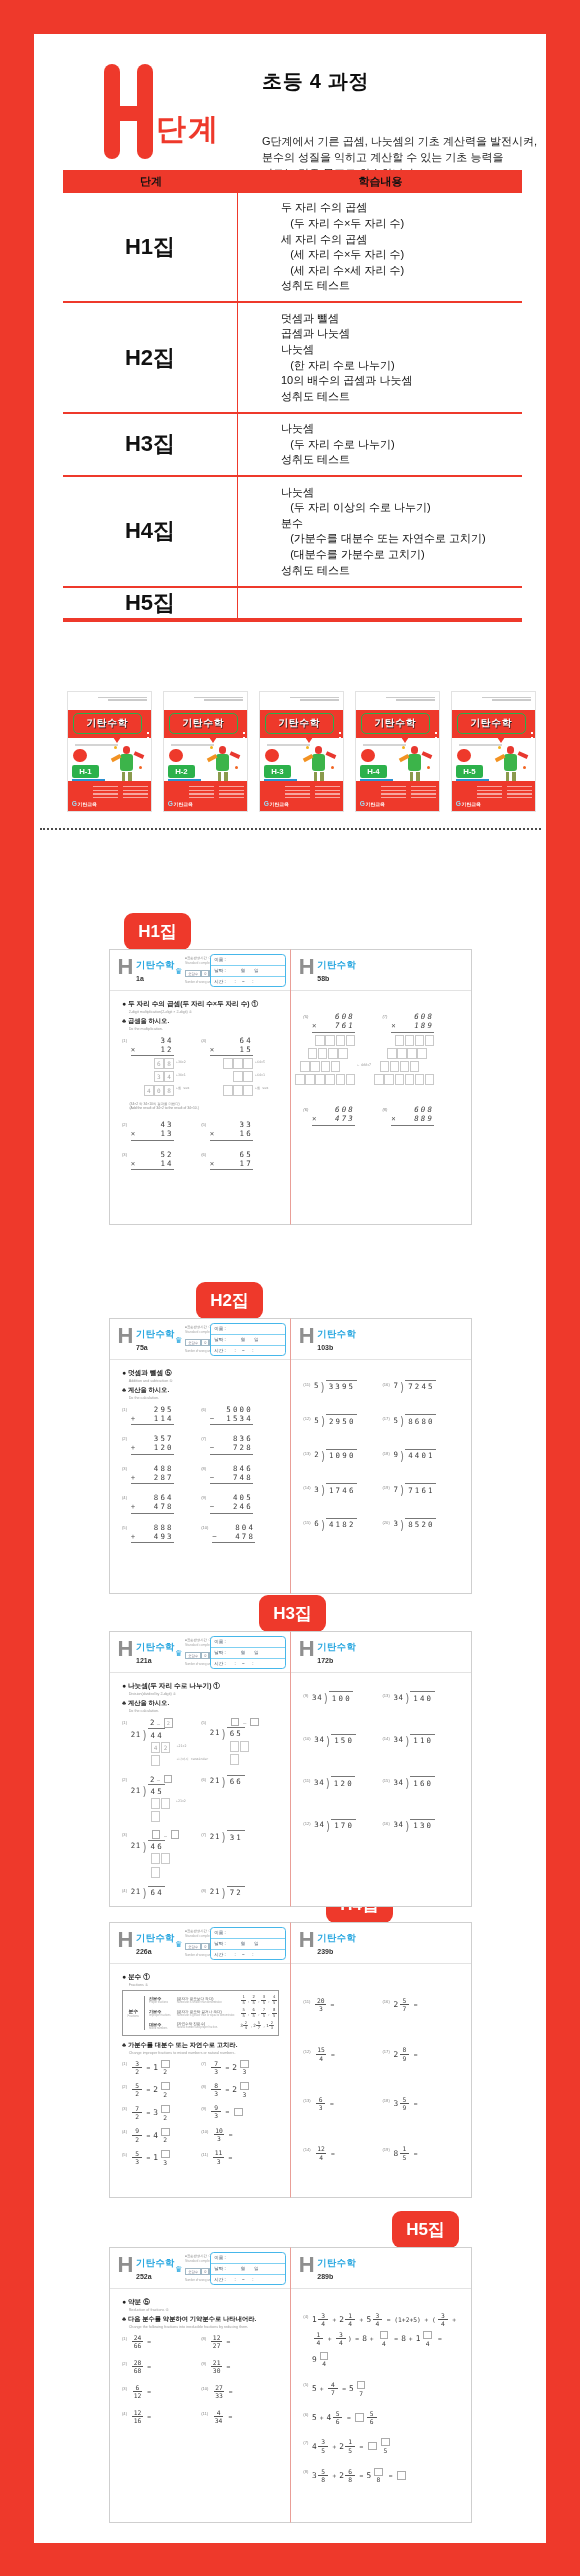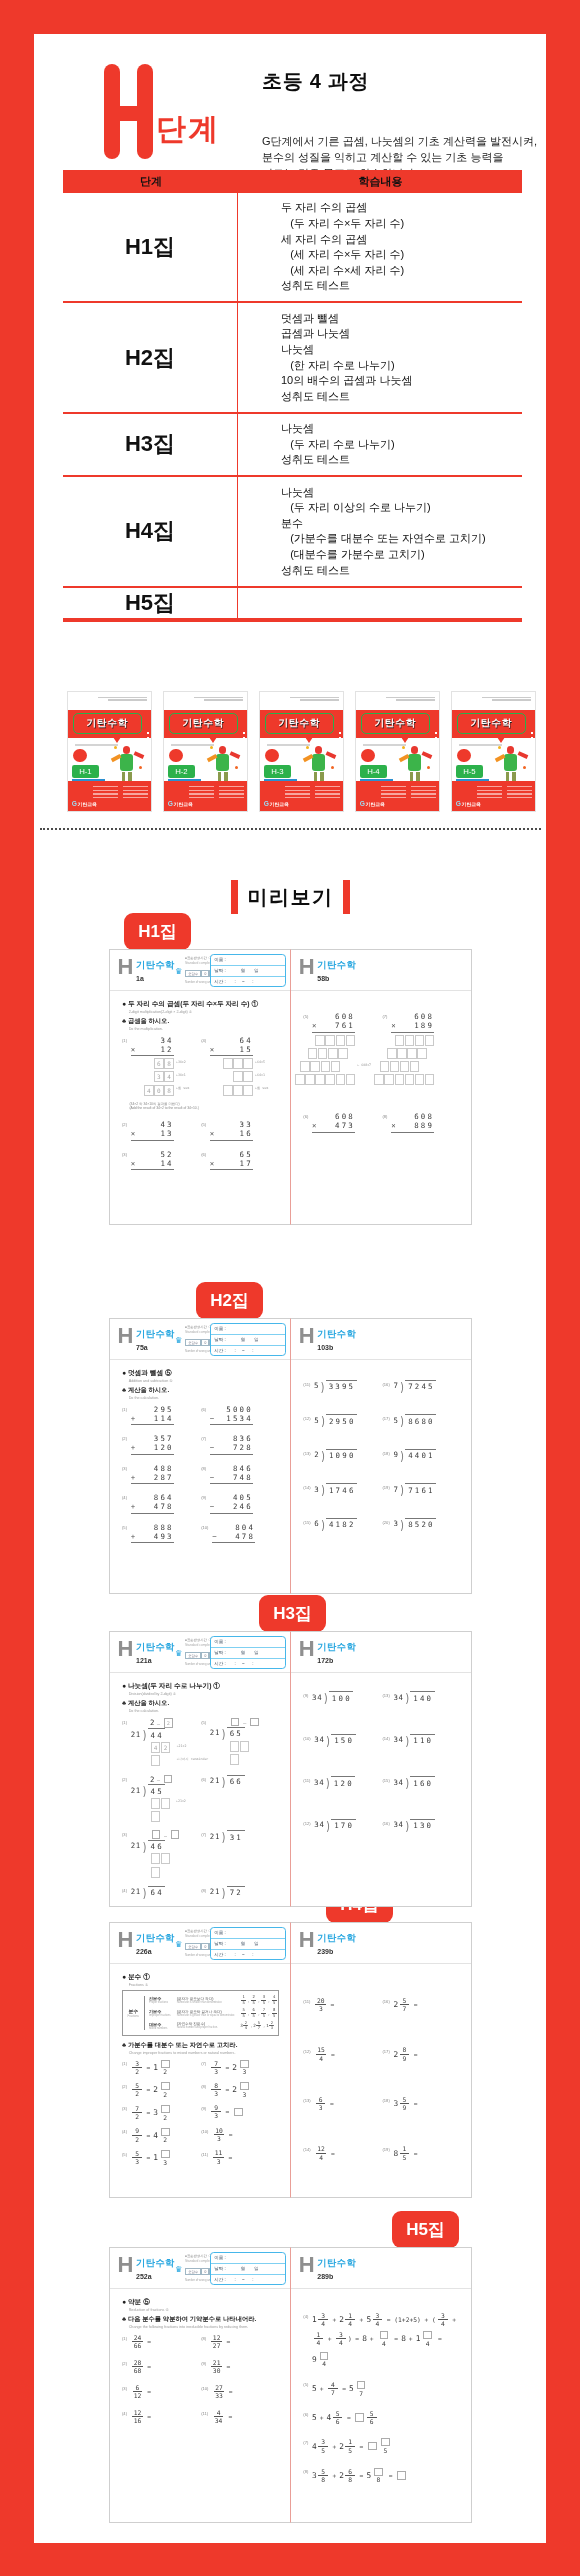--- a/index.html
+++ b/index.html
@@ -41,21 +41,21 @@
   .cv-bubble{position:absolute;left:4.5px;right:9px;top:3px;bottom:4.5px;border:1.5px solid #27b14b;border-radius:5.2px;
              display:flex;align-items:center;justify-content:center;color:#fff;font-weight:800;font-size:9.7px;letter-spacing:0.7px;
              text-shadow:0.7px 0.7px 0 #222;}
   .cv-tail{position:absolute;left:45px;top:45px;width:0;height:0;border-left:4.5px solid transparent;
            border-right:4.5px solid transparent;border-top:6.7px solid #ee392b;z-index:1;}
   .cv-dots{position:absolute;right:2.2px;top:22px;width:2.2px;height:19.4px;
            background:repeating-linear-gradient(#fff 0 2.2px,transparent 2.2px 5.2px);}
   .cv-sub{position:absolute;left:7.4px;top:52px;width:43px;height:1.5px;background:#d4d4d4;}
   .cv-round{position:absolute;left:5.2px;top:57px;width:13.4px;height:13.4px;border-radius:50%;background:#ee392b;}
   .cv-level{position:absolute;left:3.7px;top:73px;width:27.5px;height:12.7px;background:#2cb14b;color:#fff;
-            font-weight:400;font-size:7.8px;display:flex;align-items:center;justify-content:center;border-radius:2.2px;}
+            font-weight:700;font-size:7.8px;display:flex;align-items:center;justify-content:center;border-radius:2.2px;}
   .cv-ribbon{position:absolute;left:3.7px;top:87px;width:33px;height:19.4px;background:#2b8fd0;
              background-image:repeating-linear-gradient(rgba(255,255,255,.65) 0 1.1px,transparent 1.1px 3.7px);
              background-size:25px 100%;background-repeat:no-repeat;background-position:3px 3px;}
   .cv-robot{position:absolute;right:6px;top:52px;width:36px;height:39px;}
   .rb-body{position:absolute;left:11px;top:10.4px;width:12.7px;height:16.4px;background:#3cb44a;border-radius:3px;}
   .rb-head{position:absolute;left:14px;top:2.2px;width:7.4px;height:7.4px;border-radius:50%;background:#e8382f;}
   .rb-arm1{position:absolute;left:1.5px;top:12px;width:10.4px;height:3.7px;background:#f29222;transform:rotate(-28deg);}
   .rb-arm2{position:absolute;right:1.5px;top:9px;width:9.7px;height:3.7px;background:#e8382f;transform:rotate(24deg);}
   .rb-leg1,.rb-leg2{position:absolute;top:27.5px;width:3.7px;height:9px;background:#8a9a4d;}
   .rb-leg1{left:12.7px}.rb-leg2{left:19.4px}
@@ -162,21 +162,21 @@
   .cde{font-size:2.6px;color:#aaa;}
   .cex{display:flex;align-items:center;font-size:3.9px;font-family:"DejaVu Sans Mono",monospace;color:#444;}
   .cex .frac{margin:0 0.7px;}
   .cex .fn,.cex .fd{min-width:3.7px;padding:0 0.7px;}
   .cex .tw{font-size:4.5px;}
   .ccomma{margin:0 0.7px;color:#777;}
   .sm{transform:scale(.95);}
 
   
   .s1a .pgrid{row-gap:9px;}
-  .s1b .pgrid{row-gap:27px;padding-top:4.5px;}
+  .s1b .pgrid{row-gap:20px;padding-top:4.5px;font-style:italic;}
   .s2a .pgrid{row-gap:9px;}
   .s2b .pgrid{row-gap:23px;padding-top:3px;}
   .s3a .pgrid{row-gap:8.2px;}
   .s3b .pgrid{row-gap:31px;padding-top:1.5px;}
   .s4a .pgrid{row-gap:6px;}
   .s4b .pgrid{row-gap:34px;padding-top:16.4px;}
   .s5a .pgrid{row-gap:9.7px;}
   .s5b .pgrid{row-gap:12.7px;padding-top:6px;}
 </style>
 </head>
@@ -392,25 +392,20 @@
         <div class="cv-bottom">
           <div class="cv-bt a"></div>
           <div class="cv-bt b"></div>
           <div class="cv-pub"><span class="cv-g">G</span><span>기탄교육</span></div>
         </div>
       </div>
     </div>
 
   <div class="dotted"></div>
 
-  <div class="pv-head">
-    <span class="pbar"></span>
-    <span class="ptext">미리보기</span>
-    <span class="pbar"></span>
-  </div>
 
   <div id="secs">
       <div class="sec sec1">
         <div class="badge">H1집</div>
         <div class="pages">
           <div class="sheet s1a">
             <div class="shead">
               <span class="shH">H</span>
               <span class="shbrand">기탄수학</span>
               <span class="shcode">1a</span>

